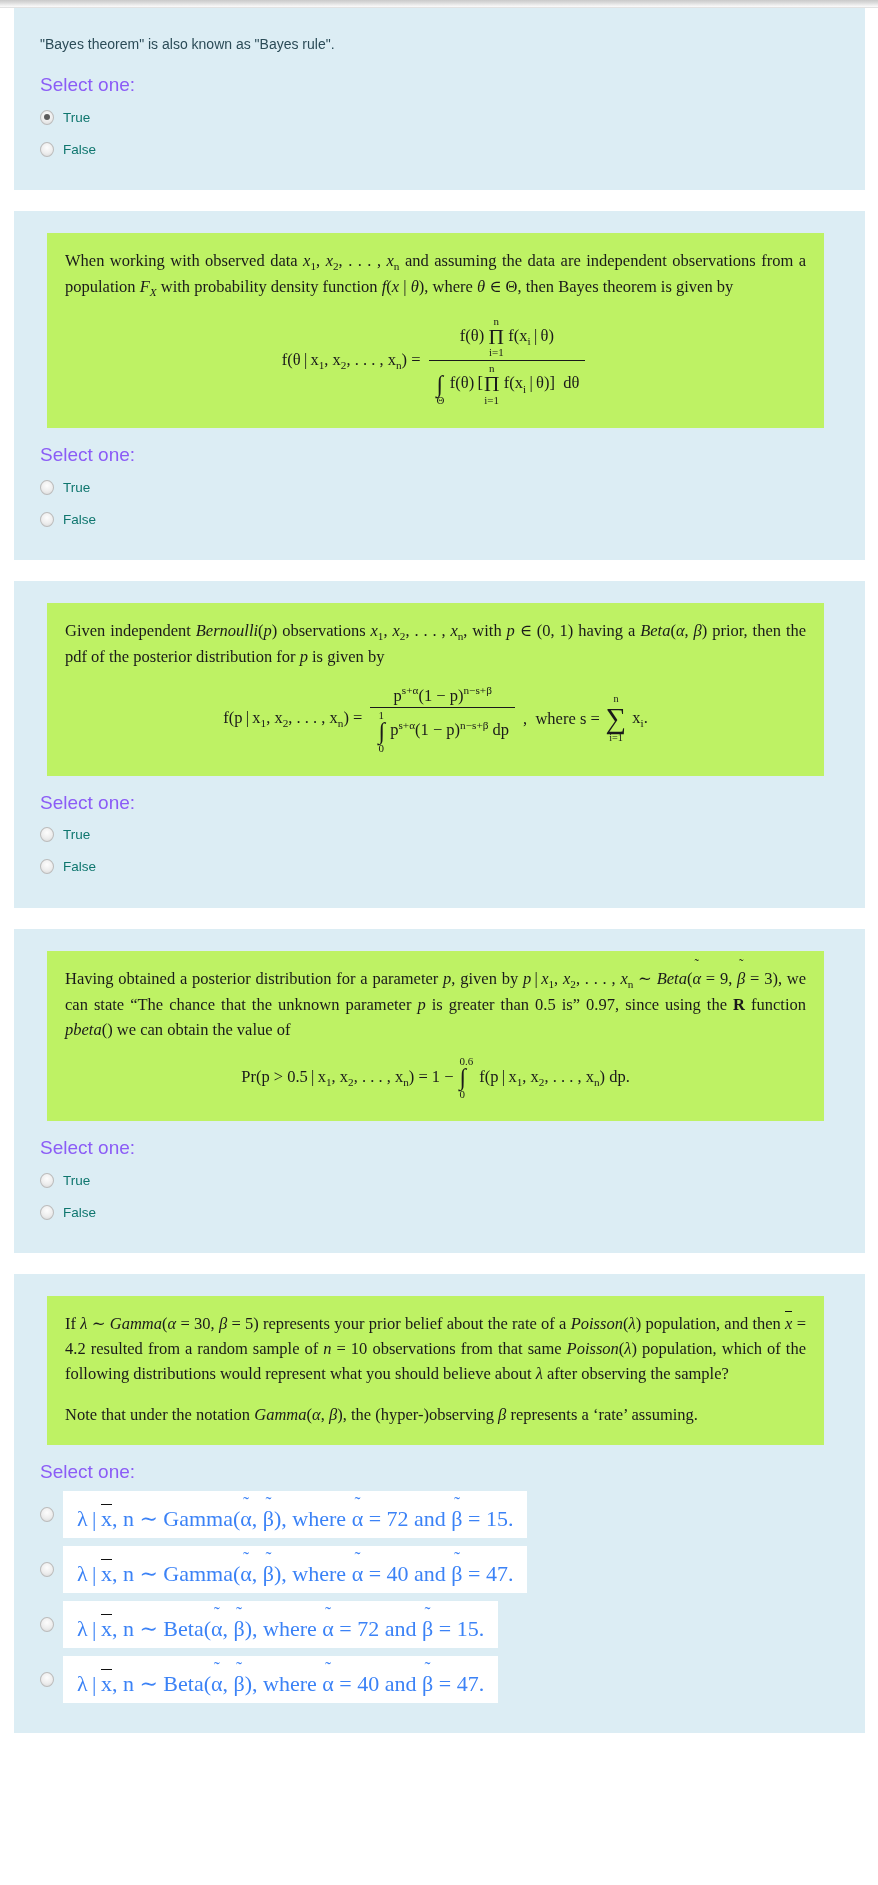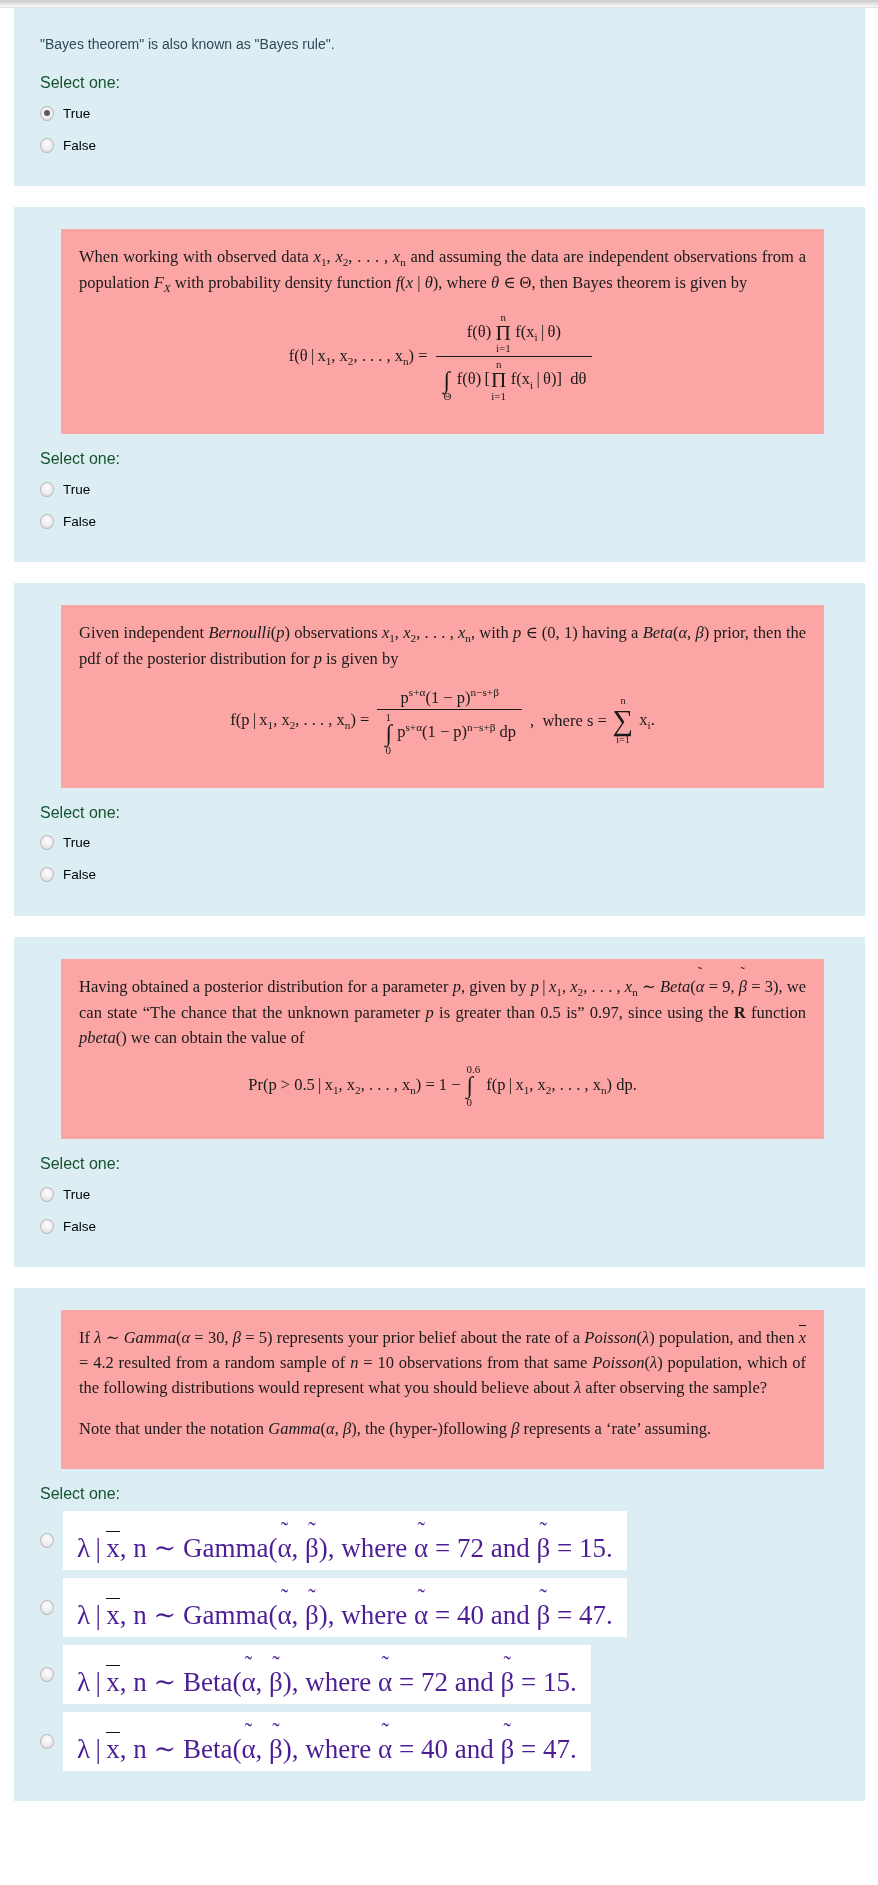--- a/index.html
+++ b/index.html
@@ -27,23 +27,23 @@
   }
   .question-block {
     background: #dcedf4;
     margin: 0 13px 0 14px;
     padding: 14px 20px 22px 20px;
   }
   .q-gap { height: 21px; background:#ffffff; }
 
   
   .q-text-card {
-    background: #fca5a5;
-    margin: 8px 21px 8px 27px;
-    padding: 16px 18px 28px 18px;
+    background: #bef264;
+    margin: 8px 21px 8px 13px;
+    padding: 16px 18px 18px 18px;
   }
   .q-text-plain {
     color: #2b4b57;
     font-size: 14px;
     line-height: 1.45;
     padding: 12px 6px 4px 6px;
   }
 
   
   .tex {
@@ -107,22 +107,22 @@
     align-items: center;
     line-height: 1;
     vertical-align: middle;
     margin: 0 2px;
   }
   .sumblk .glyph { font-size: 1.75em; line-height: 1; }
   .sumblk .lim { font-size: 0.62em; }
 
   
   .select-one {
-    color: #14532d;
-    font-size: 16px;
+    color: #8b5cf6;
+    font-size: 19px;
     margin: 16px 0 8px 6px;
   }
   .answer-row {
     display: flex;
     align-items: center;
     gap: 9px;
     margin: 0 0 6px 6px;
     min-height: 26px;
   }
   .radio {
@@ -136,30 +136,30 @@
   .radio.checked::after {
     content: "";
     position: absolute;
     left: 50%; top: 50%;
     width: 6px; height: 6px;
     margin: -3px 0 0 -3px;
     border-radius: 50%;
     background: #5c5c5c;
   }
   .answer-label {
-    color: #000000;
+    color: #0f766e;
     font-size: 13.5px;
   }
   
   .answer-math {
     background: #ffffff;
-    padding: 21px 14px 6px 14px;
+    padding: 15px 14px 6px 14px;
     font-family: "Liberation Serif", "DejaVu Serif", serif;
-    font-size: 27px;
-    color: #4c1d95;
+    font-size: 22px;
+    color: #3b82f6;
     white-space: nowrap;
   }
   .answer-row.tall { min-height: 40px; margin-bottom: 8px; }
   .tilde-wrap { position: relative; display: inline-block; }
   .tilde-wrap > .tld {
     position: absolute; left: 0; right: 0; top: -0.62em;
     text-align: center; font-size: 0.82em; line-height: 1;
   }
   .bar-wrap { position: relative; display: inline-block; }
   .bar-wrap > .bar {
@@ -303,21 +303,21 @@
 
   <div class="q-gap"></div>
 
   <div class="question-block">
     <div class="q-text-card">
       <div class="tex">
         <span>If </span><span class="it">λ</span> ∼ <span class="it">Gamma</span>(<span class="it">α</span> = 30, <span class="it">β</span> = 5)<span> represents your prior belief about the rate of a </span><span class="it">Poisson</span>(<span class="it">λ</span>)<span> population, and then </span><span class="bar-wrap"><span class="bar"></span><span class="it">x</span></span> = 4.2<span> resulted from a random sample of </span><span class="it">n</span> = 10<span> observations from that same </span><span class="it">Poisson</span>(<span class="it">λ</span>)<span> population, which of the following distributions would represent what you should believe about </span><span class="it">λ</span><span> after observing the sample?</span>
       </div>
 
       <div class="tex" style="margin-top:16px;">
-        <span>Note that under the notation </span><span class="it">Gamma</span>(<span class="it">α</span>, <span class="it">β</span>)<span>, the (hyper-)following </span><span class="it">β</span><span> represents a ‘rate’ assuming.</span>
+        <span>Note that under the notation </span><span class="it">Gamma</span>(<span class="it">α</span>, <span class="it">β</span>)<span>, the (hyper-)observing </span><span class="it">β</span><span> represents a ‘rate’ assuming.</span>
       </div>
     </div>
 
     <div class="select-one">Select one:</div>
 
     <div class="answer-row tall">
       <span class="radio"></span>
       <span class="answer-math">
         <span class="it">λ</span> | <span class="bar-wrap"><span class="bar"></span><span class="it">x</span></span>, <span class="it">n</span> ∼ <span class="it">Gamma</span>(<span class="tilde-wrap"><span class="tld">˜</span><span class="it">α</span></span>, <span class="tilde-wrap"><span class="tld">˜</span><span class="it">β</span></span>), where <span class="tilde-wrap"><span class="tld">˜</span><span class="it">α</span></span> = <span>72</span> and <span class="tilde-wrap"><span class="tld">˜</span><span class="it">β</span></span> = <span>15</span>.
       </span>

